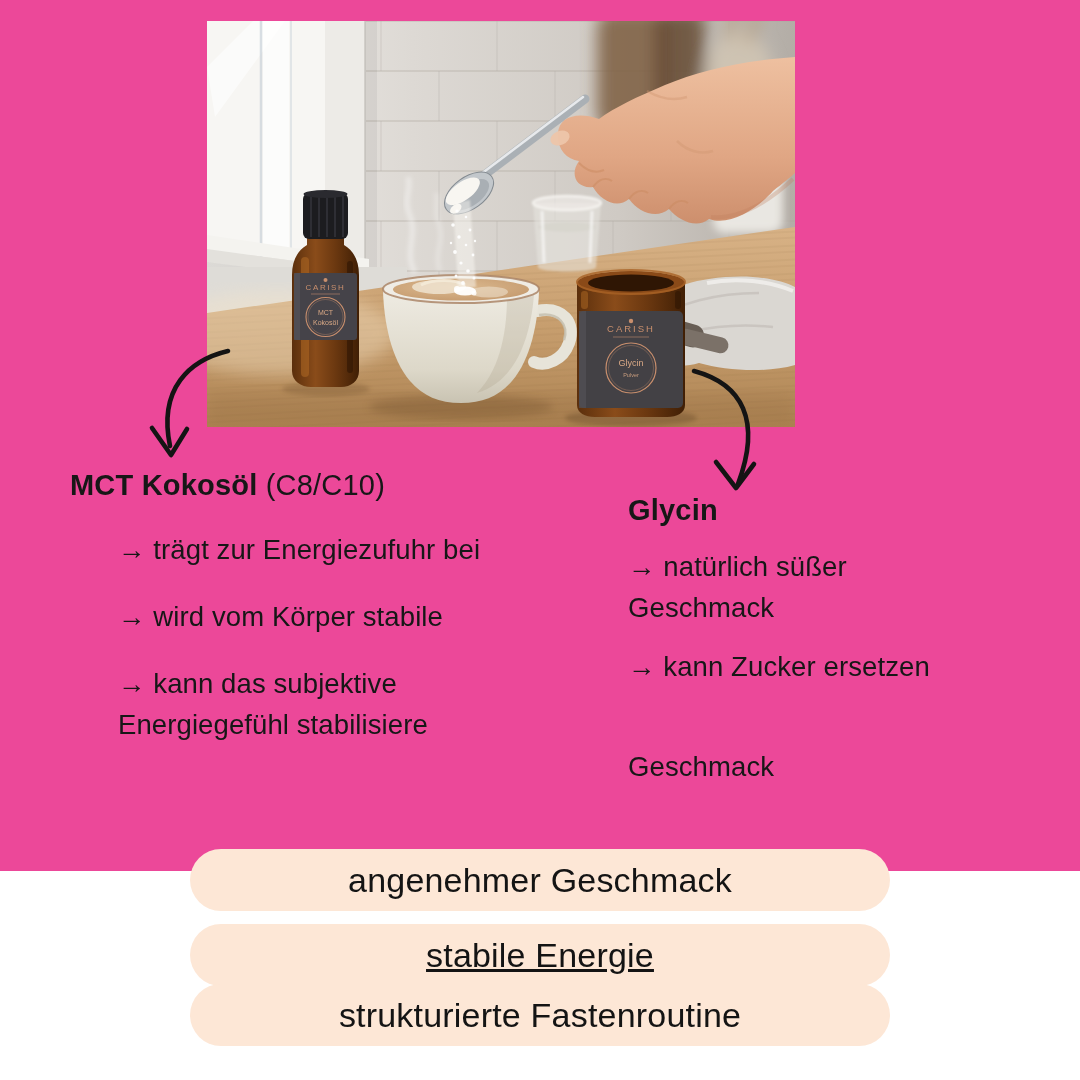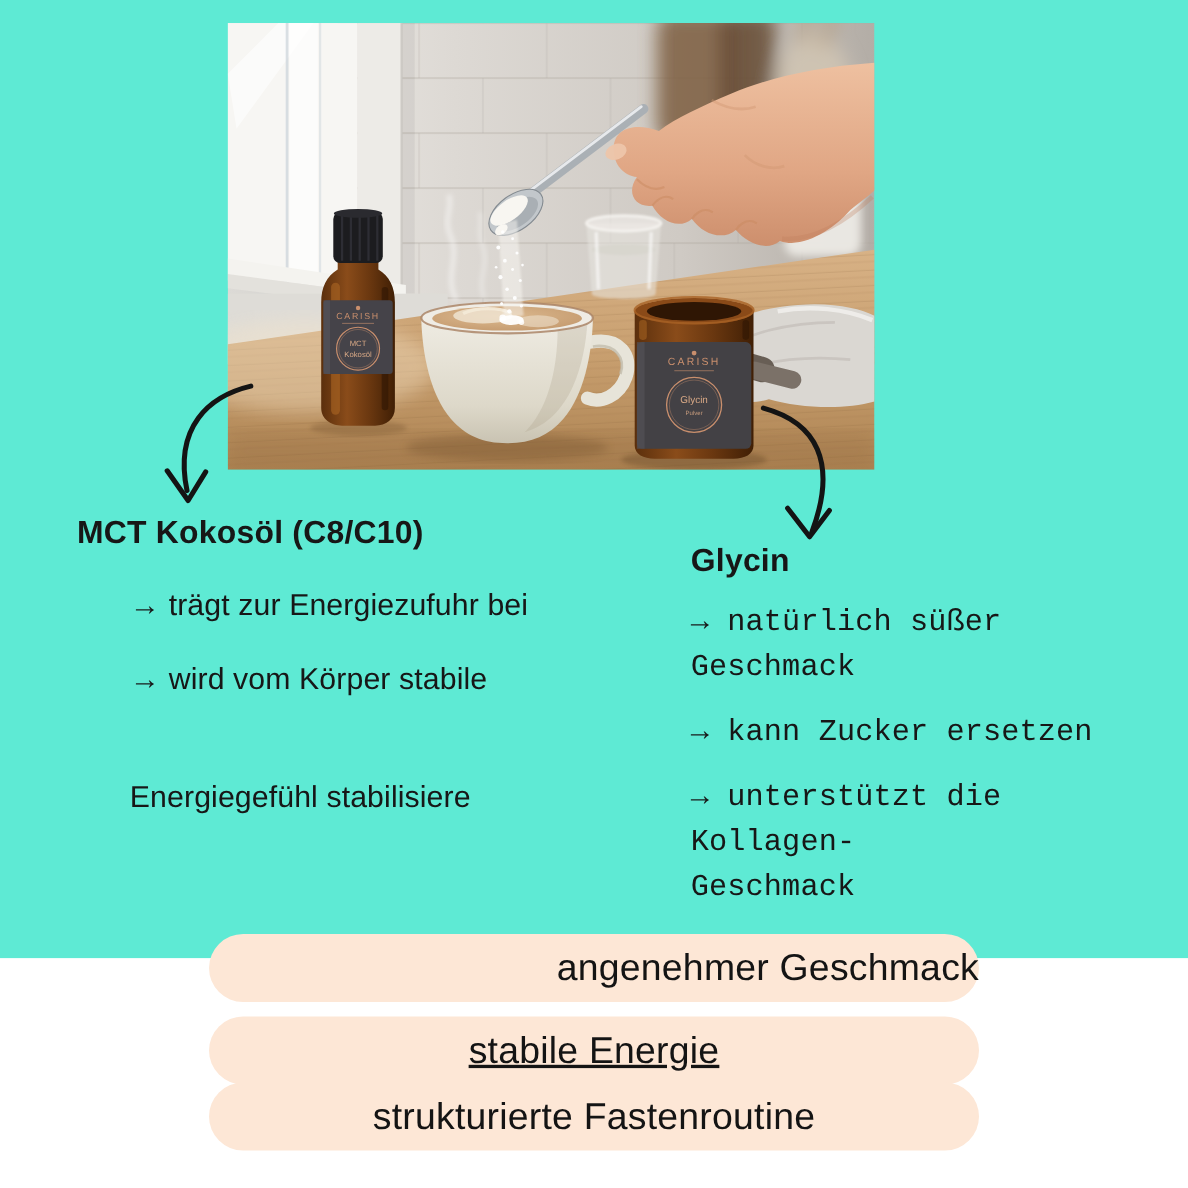--- a/index.html
+++ b/index.html
@@ -1,30 +1,30 @@
 <!DOCTYPE html>
 <html><head>
 <meta charset="utf-8">
 <style>
   html,body{margin:0;padding:0;}
   body{width:1080px;height:1080px;overflow:hidden;font-family:"Liberation Sans",sans-serif;}
-  .canvas{position:relative;width:1080px;height:871px;background:#5eead4;}
+  .canvas{position:relative;width:1080px;height:871px;background:#ec4899;}
   .photo{position:absolute;left:207px;top:21px;width:588px;height:406px;}
   .arrows{position:absolute;left:0;top:0;width:1080px;height:1080px;pointer-events:none;}
   .col{position:absolute;color:#171717;}
   .col-left{left:70px;top:467px;width:500px;}
   .col-right{left:628px;top:492px;width:430px;}
   .col h3{margin:0;font-size:29px;line-height:36px;font-weight:700;letter-spacing:.2px;}
-  .col h3 .light{font-weight:700;}
+  .col h3 .light{font-weight:400;}
   .col p{margin:0;font-size:27.5px;line-height:41px;font-weight:400;letter-spacing:.1px;}
   .col-left p{margin-top:26px;margin-left:48px;}
-  .col-right p{margin-top:18px;font-family:Liberation Mono, monospace;}
+  .col-right p{margin-top:18px;}
   .badge{position:absolute;left:190px;width:700px;height:62px;border-radius:31px;background:#fde7d6;
          display:flex;align-items:center;justify-content:center;color:#141414;font-size:34px;letter-spacing:.2px;}
-  .badge-1{top:849px;justify-content:flex-end;} .badge-2{top:924px;text-decoration:underline;} .badge-3{top:984px;}
+  .badge-1{top:849px;} .badge-2{top:924px;text-decoration:underline;} .badge-3{top:984px;}
   svg text{font-family:"Liberation Sans",sans-serif;}
 </style>
 </head>
 <body>
 
 <div class="canvas">
 
   <svg class="photo" viewBox="0 0 588 406" aria-hidden="true">
     <defs>
       <linearGradient id="wallGrad" x1="0" y1="0" x2="1" y2="0">
@@ -239,28 +239,28 @@
       <path d="M152,428 L171,455 L187,429" stroke-width="4.6"></path>
       <path d="M694,371 C742,384 762,420 738,484" stroke-width="4.6"></path>
       <path d="M716,462 L736,488 L754,464" stroke-width="4.6"></path>
     </g>
   </svg>
 
   <div class="col col-left">
     <h3><span>MCT Kokosöl</span> <span class="light">(C8/C10)</span></h3>
     <p><span>→ trägt zur Energiezufuhr bei</span></p>
     <p><span>→ wird vom Körper stabile</span><br></p>
-    <p><br><span>Energiegefühl stabilisiere</span></p>
+    <p><span>→ kann das subjektive</span><br><span>Energiegefühl stabilisiere</span></p>
   </div>
 
   <div class="col col-right">
     <h3><span>Glycin</span></h3>
     <p><span>→ natürlich süßer</span><br><span>Geschmack</span></p>
     <p><span>→ kann Zucker ersetzen</span></p>
-    <p><span>→ unterstützt die Kollagen-</span><br><span>Geschmack</span></p>
+    <p><br><span>Geschmack</span></p>
   </div>
 
   <div class="badge badge-1">
       <span>angenehmer Geschmack</span>
     </div>
   <div class="badge badge-2">
       <span>stabile Energie</span>
     </div>
   <div class="badge badge-3">
       <span>strukturierte Fastenroutine</span>

